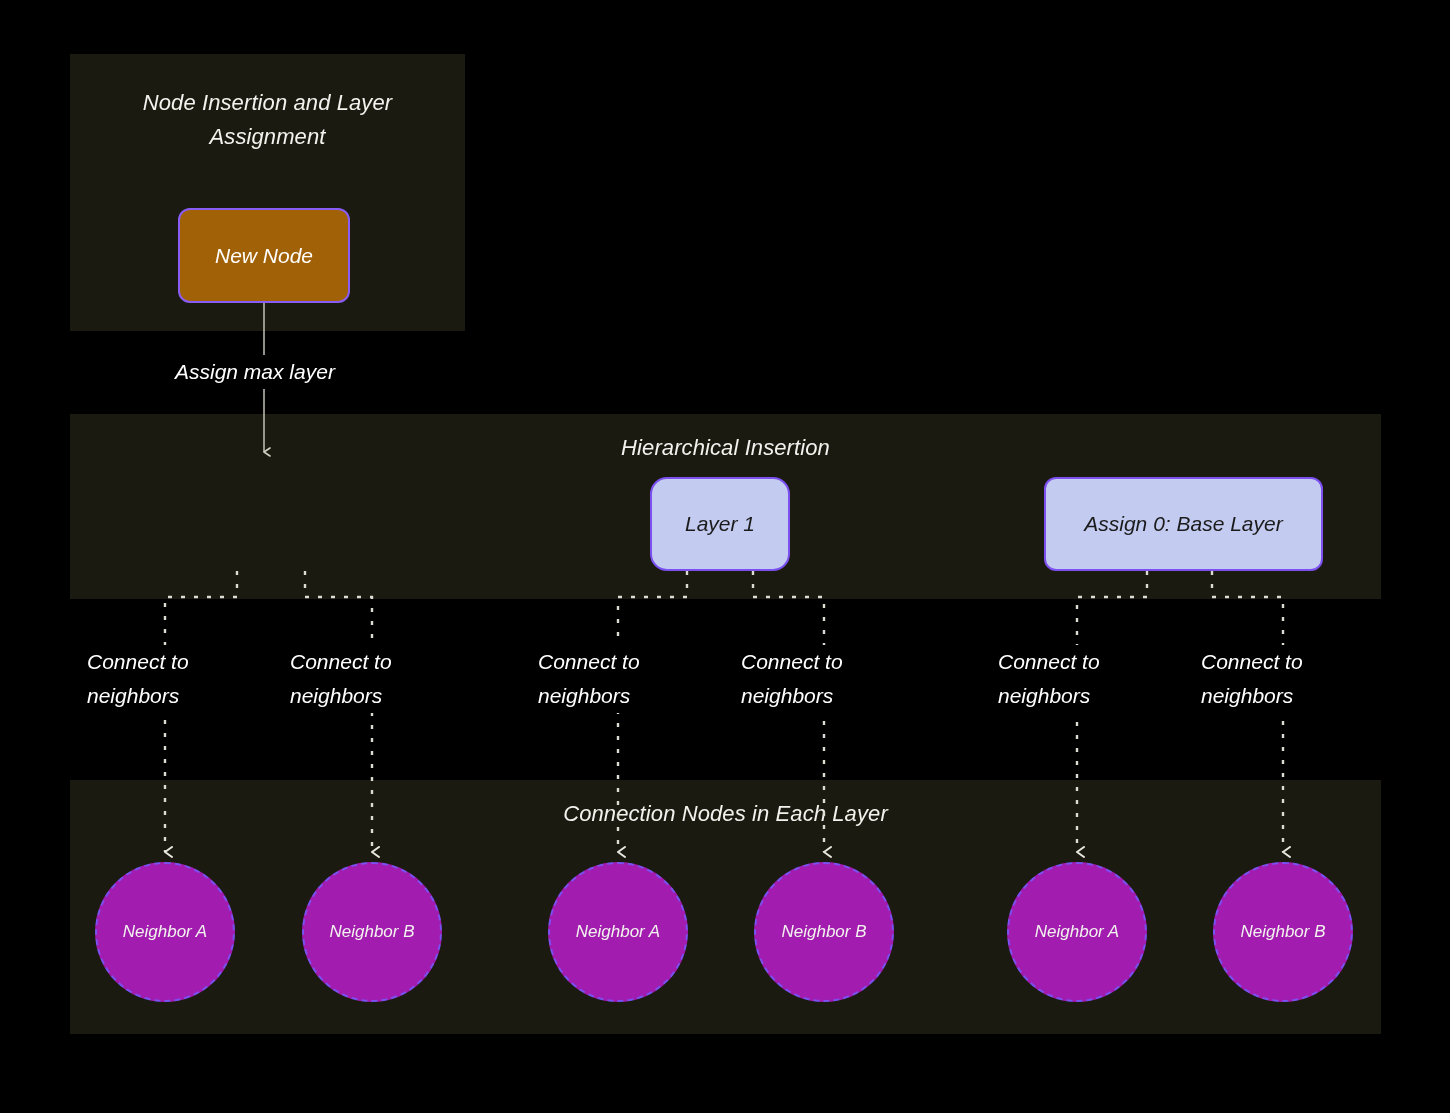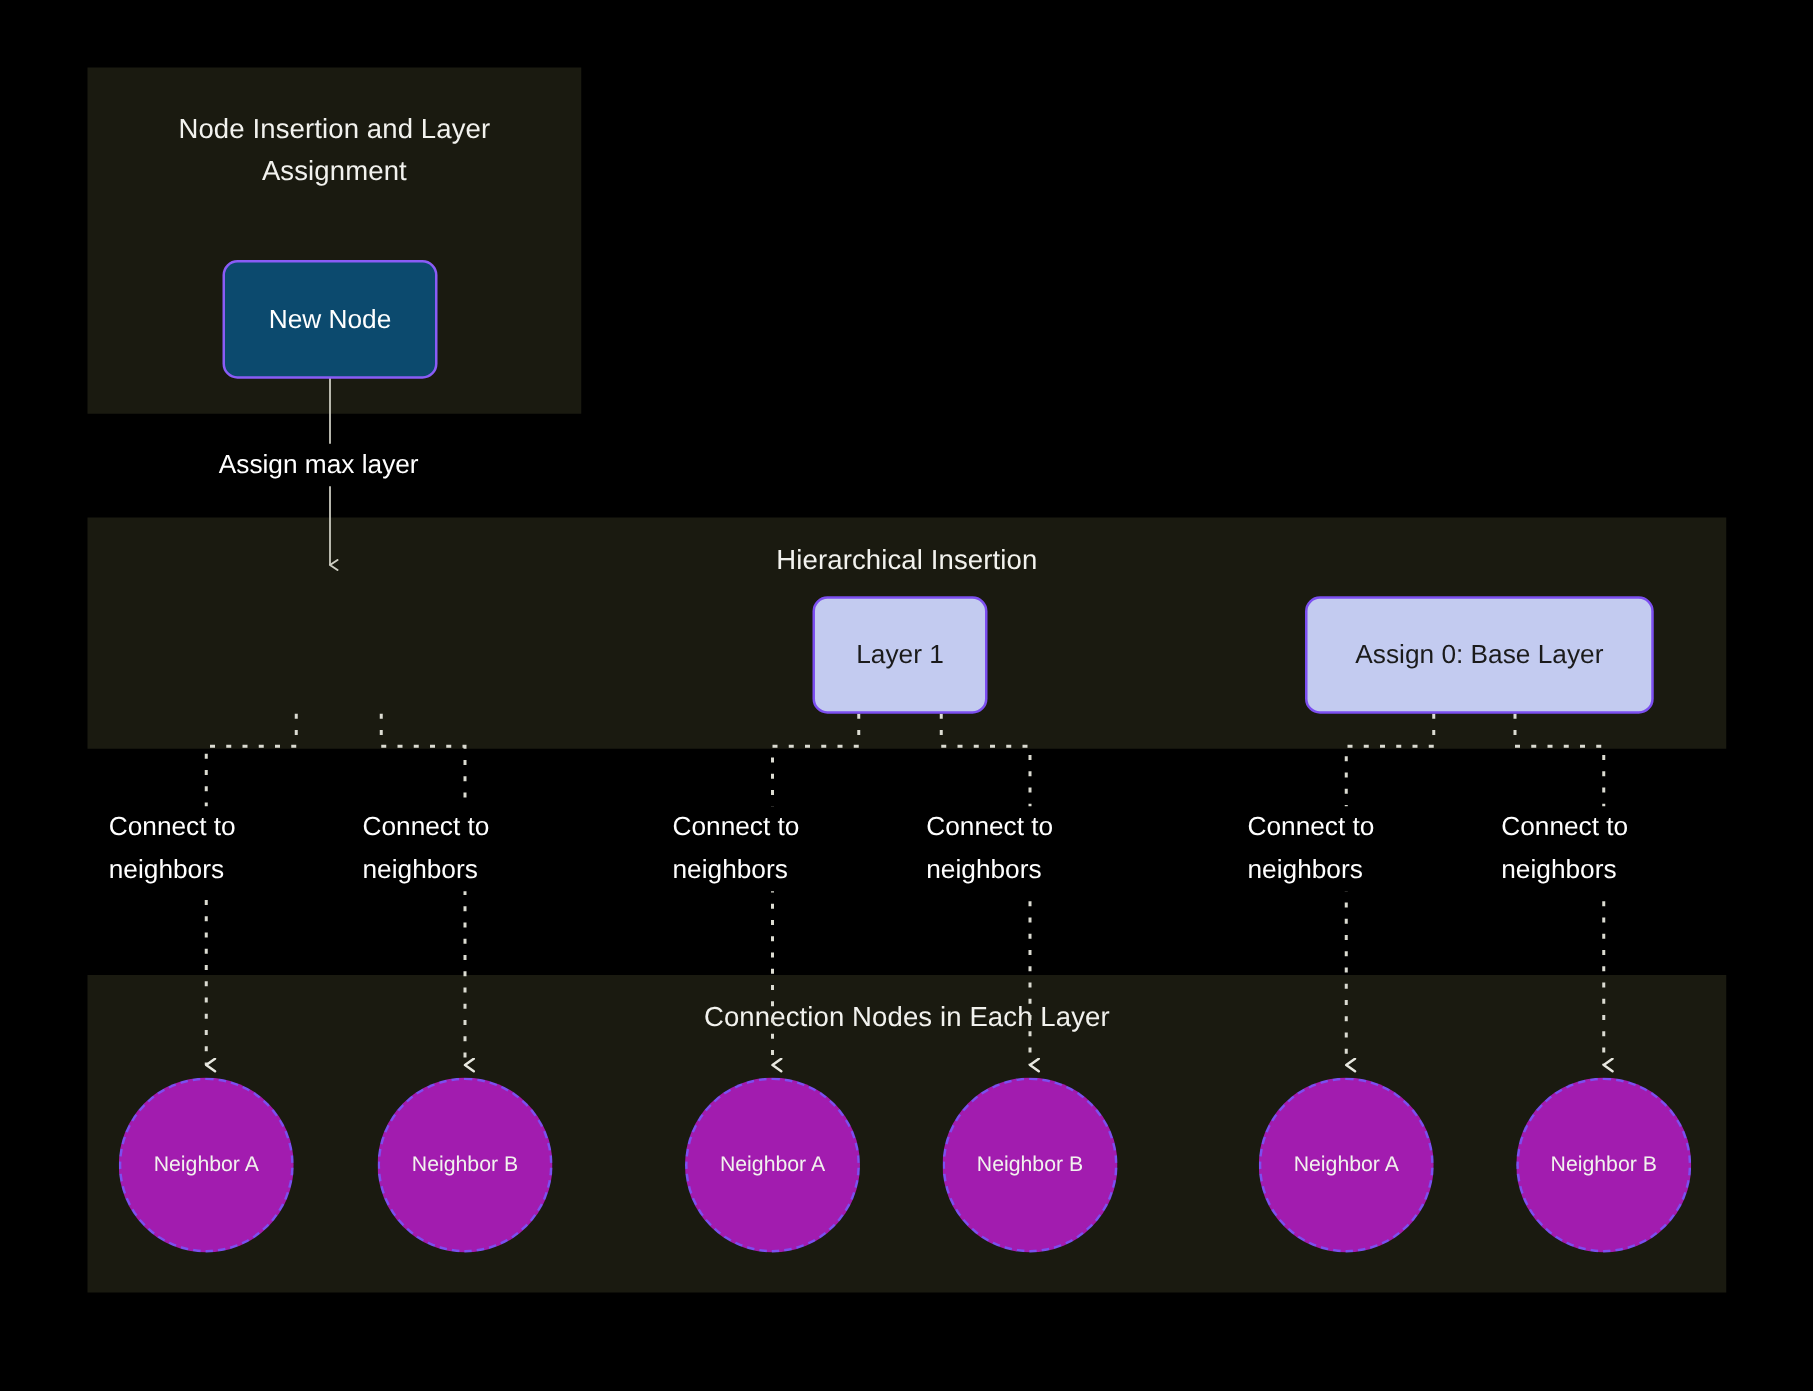--- a/index.html
+++ b/index.html
@@ -14,20 +14,21 @@
     overflow: hidden;
     font-family: "Liberation Sans", sans-serif;
     -webkit-font-smoothing: antialiased;
   }
 
   #stage {
     position: absolute;
     inset: 0;
     width: 1440px;
     height: 1113px;
+    font-style: italic;
   }
 
   
   .panel {
     position: absolute;
     background: #1a1a10;
     box-sizing: border-box;
   }
   #panel-insertion { left: 70px;  top: 54px;  width: 395px;  height: 277px; }
   #panel-hierarchy { left: 70px;  top: 414px; width: 1311px; height: 185px; }
@@ -64,21 +65,21 @@
     display: flex;
     align-items: center;
     justify-content: center;
     text-align: center;
   }
 
   .node-new {
     width: 172px;
     height: 95px;
     border-radius: 12px;
-    background: #0c4a6e;
+    background: #a16207;
     border: 2px solid #8濃;
     border: 2px solid #8a5cf6;
     color: #ffffff;
     font-size: 21px;
   }
 
   .node-layer {
     height: 94px;
     border-radius: 12px;
     background: #c3cbf0;
@@ -184,21 +185,21 @@
   <div class="edge-label" style="left:995px;  top:645px; width:170px;">Connect to
 neighbors</div>
   <div class="edge-label" style="left:1198px; top:645px; width:170px;">Connect to
 neighbors</div>
 
   <div class="node node-new" style="left:178px; top:208px;">
     <span>New Node</span>
   </div>
 
 
-  <div class="node node-layer" style="left:650px; top:477px; width:140px;">
+  <div class="node node-layer" style="left:650px; top:477px; width:140px;border-radius:17px;">
     <span>Layer 1</span>
   </div>
 
   <div class="node node-layer" style="left:1044px; top:477px; width:279px;">
     <span>Assign 0: Base Layer</span>
   </div>
 
   <div class="node node-neighbor" style="left:95px; top:862px;">
     <span>Neighbor A</span>
   </div>

